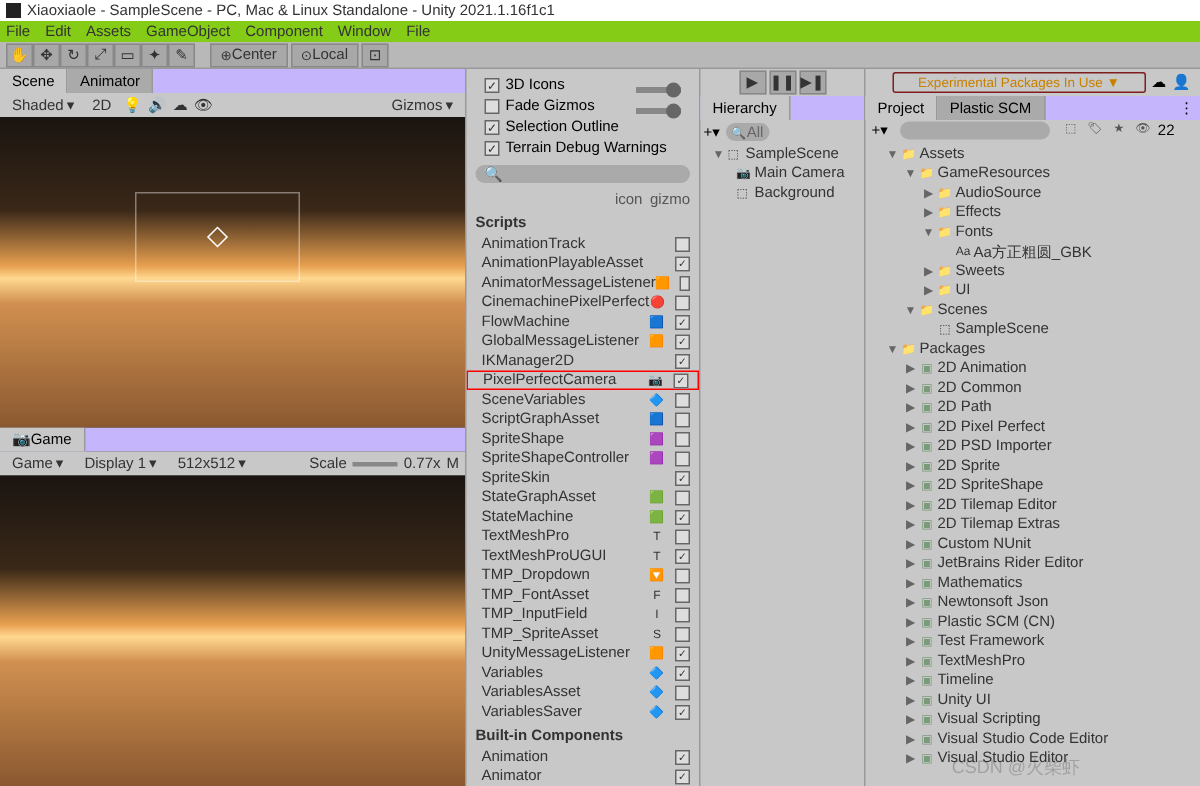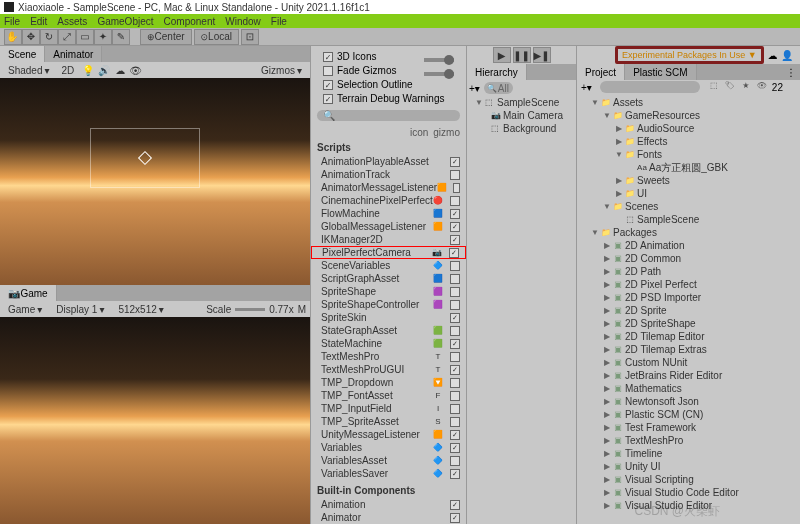--- a/index.html
+++ b/index.html
@@ -7,21 +7,21 @@
 .titlebar{height:14px;background:#fff;display:flex;align-items:center;padding:0 4px;font-size:9px;color:#333}
 .unity-icon{width:10px;height:10px;background:#222;margin-right:4px}
 .menubar{height:14px;background:#84cc16;display:flex;align-items:center;padding:0 4px;font-size:10px;color:#333;gap:10px}
 .toolbar{height:18px;background:#b8b8b8;display:flex;align-items:center;padding:0 4px;gap:2px;border-bottom:1px solid #999}
 .tool-btn{width:18px;height:16px;background:#a8a8a8;border:1px solid #888;display:flex;align-items:center;justify-content:center;font-size:10px;color:#333}
 .tool-group{display:flex;gap:0}
 .tool-group .tool-btn{border-radius:0}
 .tool-wide{width:auto;padding:0 6px;font-size:9px}
 .main{display:flex;height:calc(100% - 46px)}
 .left-panel{width:310px;display:flex;flex-direction:column;background:#383838}
-.tab-row{height:16px;background:#a3a3a3;display:flex;align-items:center;font-size:10px}
+.tab-row{height:16px;background:#c4b5fd;display:flex;align-items:center;font-size:10px}
 .tab{padding:0 8px;height:16px;display:flex;align-items:center;background:#c8c8c8;border-right:1px solid #999}
 .tab.active{background:#c8c8c8}
 .tab.inactive{background:#aaa}
 .scene-toolbar{height:16px;background:#c8c8c8;display:flex;align-items:center;padding:0 4px;gap:4px;font-size:9px;color:#333}
 .dropdown{padding:0 4px;display:flex;align-items:center;gap:2px}
 .scene-view{flex:1;background:linear-gradient(180deg,#1a1410 0%,#3a2818 30%,#e8a050 48%,#ffd890 52%,#d19050 60%,#8a5830 100%);position:relative;min-height:180px}
 .game-view{flex:1;background:linear-gradient(180deg,#1a1410 0%,#3a2818 30%,#e8a050 48%,#ffd890 52%,#d19050 60%,#8a5830 100%);min-height:180px}
 .camera-gizmo{position:absolute;top:50px;left:90px;width:110px;height:60px;border:1px solid rgba(255,255,255,0.4)}
 .camera-center{position:absolute;top:75px;left:140px;width:10px;height:10px;border:1px solid #fff;transform:rotate(45deg)}
 .game-toolbar{height:16px;background:#c8c8c8;display:flex;align-items:center;padding:0 4px;gap:4px;font-size:9px;color:#333;justify-content:space-between}
@@ -44,21 +44,21 @@
 .script-check.checked::after{content:"✓"}
 .center-panel{width:110px;background:#c8c8c8;display:flex;flex-direction:column;border-left:1px solid #999}
 .play-controls{height:18px;display:flex;justify-content:center;align-items:center;gap:2px}
 .hierarchy-search{margin:2px 4px;height:12px;background:#aaa;border-radius:6px;padding:0 4px;font-size:8px;color:#666;display:flex;align-items:center}
 .hier-item{padding:0 4px 0 8px;height:13px;display:flex;align-items:center;font-size:9px;color:#333;gap:2px}
 .hier-item .arrow{width:8px;font-size:8px;color:#666}
 .hier-item.child{padding-left:24px}
 .hier-icon{width:10px;height:10px;font-size:8px}
 .right-panel{flex:1;background:#c8c8c8;display:flex;flex-direction:column;border-left:1px solid #999}
 .warn-banner{height:18px;display:flex;align-items:center;justify-content:flex-end;padding:0 6px;gap:4px}
-.warn-text{font-size:9px;color:#c88000;border:3px solid #7f1d1d;padding:1px 4px;border-radius:2px}
+.warn-text{font-size:9px;color:#c88000;border:1px solid #7f1d1d;padding:1px 16px;border-radius:2px}
 .proj-toolbar{height:14px;display:flex;align-items:center;padding:0 4px;gap:4px;font-size:9px}
 .proj-search{flex:1;max-width:100px;height:12px;background:#aaa;border-radius:6px;margin:0 4px}
 .mini-btn{width:12px;height:12px;font-size:8px;color:#555;text-align:center}
 .tree{flex:1;overflow-y:auto;padding:2px 0}
 .tree-item{height:13px;display:flex;align-items:center;font-size:9px;color:#333;padding-left:4px;gap:2px}
 .tree-arrow{width:8px;font-size:8px;color:#666;text-align:center}
 .tree-icon{width:10px;height:10px;font-size:8px;display:inline-flex;align-items:center;justify-content:center}
 .folder{color:#888}
 .folder.open{color:#555}
 .pkg{color:#7a9a7a}
@@ -163,28 +163,28 @@
         <div class="gizmo-row">
           <span class="gizmo-check checked"></span>
           <span>Terrain Debug Warnings</span>
         </div>
       </div>
     <div class="gizmo-search">🔍</div>
     <div class="gizmo-header"><span></span><span>icon</span>&nbsp;&nbsp;<span>gizmo</span></div>
     <div class="gizmo-section">Scripts</div>
     <div id="scripts-list">
         <div class="script-row">
+          <span class="script-name">AnimationTrack</span>
+          <span class="script-icon"></span>
+          <span class="script-check "></span>
+        </div>
+        <div class="script-row">
           <span class="script-name">AnimationPlayableAsset</span>
           <span class="script-icon"></span>
           <span class="script-check checked"></span>
-        </div>
-        <div class="script-row">
-          <span class="script-name">AnimationTrack</span>
-          <span class="script-icon"></span>
-          <span class="script-check "></span>
         </div>
         <div class="script-row">
           <span class="script-name">AnimatorMessageListener</span>
           <span class="script-icon">🟧</span>
           <span class="script-check "></span>
         </div>
         <div class="script-row">
           <span class="script-name">CinemachinePixelPerfect</span>
           <span class="script-icon">🔴</span>
           <span class="script-check "></span>

